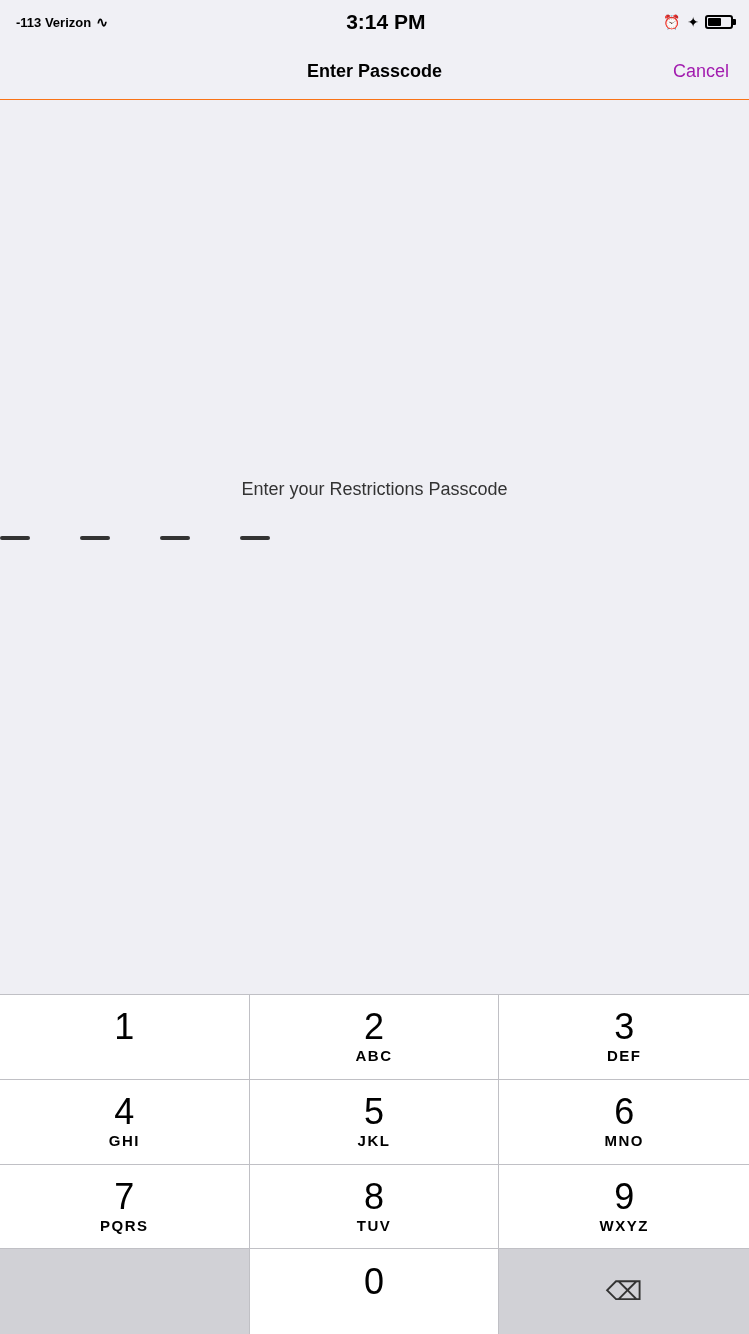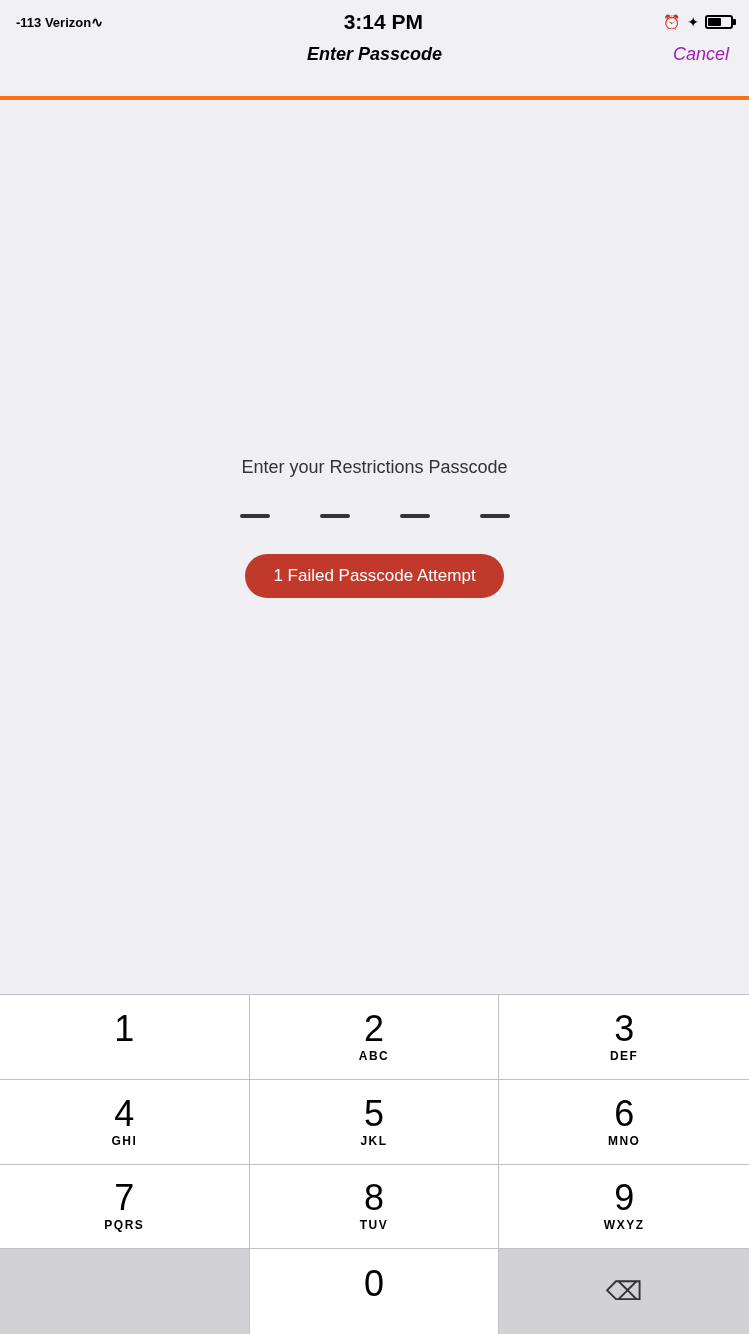--- a/index.html
+++ b/index.html
@@ -28,20 +28,21 @@
       padding: 0 16px;
       flex-shrink: 0;
     }
 
     .status-left {
       font-size: 13px;
       font-weight: 600;
       color: #000;
       display: flex;
       align-items: center;
+      gap: 5px;
     }
 
     .wifi-icon {
       display: inline-block;
       font-size: 14px;
     }
 
     .status-center {
       font-size: 21px;
       font-weight: 600;
@@ -87,26 +88,25 @@
       height: 100%;
       background: #000;
       border-radius: 1px;
     }
 
     
     .nav-bar {
       height: 56px;
       background: #f0f0f5;
       display: flex;
-      align-items: flex-start;
+      align-items: center;
       justify-content: center;
       position: relative;
-      border-bottom: 4px solid #f97316;
+      border-bottom: 1px solid #f97316;
       flex-shrink: 0;
-      font-style: italic;
     }
 
     .nav-title {
       font-size: 18px;
       font-weight: 700;
       color: #000;
     }
 
     .nav-cancel {
       position: absolute;
@@ -115,21 +115,20 @@
       color: #a21caf;
       cursor: pointer;
     }
 
     
     .content-area {
       flex: 1;
       background: #efeff4;
       display: flex;
       flex-direction: column;
-      align-items: center;
       justify-content: center;
       padding-bottom: 40px;
     }
 
     .prompt-text {
       font-size: 18px;
       color: #333;
       margin-bottom: 36px;
       text-align: center;
     }
@@ -187,21 +186,21 @@
     }
 
     .key-number {
       font-size: 36px;
       font-weight: 300;
       color: #000;
       line-height: 1;
     }
 
     .key-letters {
-      font-size: 12px;
+      font-size: 15px;
       font-weight: 600;
       color: #000;
       letter-spacing: 1.5px;
       margin-top: 2px;
     }
 
     .key-empty {
       background: #d1d1d6;
       border-right: 1px solid #c0c0c5;
       border-bottom: none;
@@ -252,21 +251,20 @@
 </div>
 
 <div class="content-area">
   <p class="prompt-text">Enter your Restrictions Passcode</p>
   <div class="passcode-dots">
     <div class="passcode-dash"></div>
     <div class="passcode-dash"></div>
     <div class="passcode-dash"></div>
     <div class="passcode-dash"></div>
   </div>
-  <div class="failed-badge">1 Failed Passcode Attempt</div>
 </div>
 
 <div class="keypad">
 
   <div class="key">
     <span class="key-number">1</span>
     <span class="key-letters">&nbsp;</span>
   </div>
   <div class="key">
     <span class="key-number">2</span>

